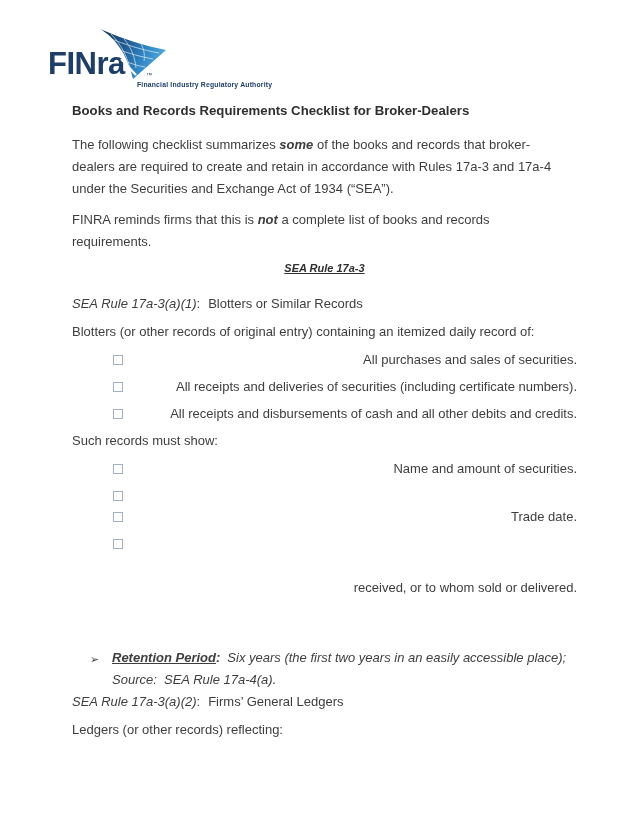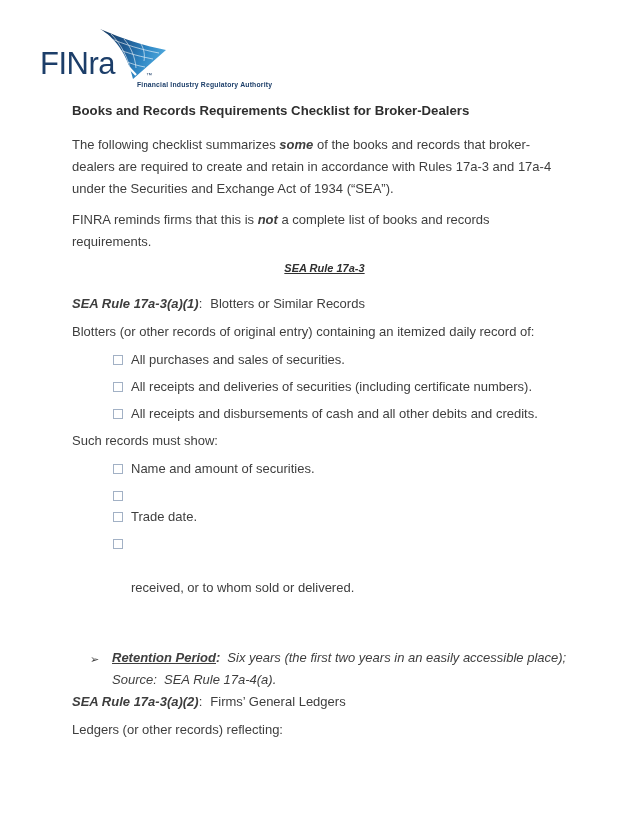--- a/index.html
+++ b/index.html
@@ -9,21 +9,21 @@
   *{ box-sizing:border-box; }
   html,body{ margin:0; padding:0; background:#ffffff; }
   .page{
     position:relative; width:644px; height:838px; background:#fff;
     font-family:"Liberation Sans", sans-serif; font-size:13px; color:var(--text);
     overflow:hidden;
   }
   
   .logo{ position:absolute; top:28px; left:40px; width:260px; height:64px; }
   .brand{
-    position:absolute; left:0; top:20px; font-size:31px; font-weight:normal;
+    position:absolute; left:8px; top:20px; font-size:31px; font-weight:bold;
     color:var(--navy); letter-spacing:-0.5px; line-height:1;
   }
   .sail{ position:absolute; left:57px; top:0; }
   .tm{ position:absolute; left:106px; top:44px; font-size:6px; color:var(--navy); }
   .tagline{
     position:absolute; left:97px; top:53px; font-size:6.8px; font-weight:bold;
     color:var(--navy); letter-spacing:0.2px; white-space:pre;
   }
   
   .content{ position:absolute; top:100px; left:72px; width:505px; }
@@ -34,24 +34,24 @@
   .para{ margin:0 0 6px; line-height:22px; }
   .intro{ margin-bottom:9px; }
   .tight{ margin-bottom:4px; }
   .line{ display:block; white-space:pre; }
   .em{ font-weight:bold; font-style:italic; }
   .section-head{
     margin:0 0 14px; font-size:11px; font-weight:bold; font-style:italic;
     text-decoration:underline; color:var(--heading); text-align:center; line-height:22px;
   }
   .rule-head{ margin:0 0 6px; line-height:22px; }
-  .rule-label{ font-weight:bold; font-style:italic; }
+  .rule-label{ font-weight:normal; font-style:italic; }
   .rule-name{ margin-left:8px; }
   
-  .check-row{ display:flex; margin:0 0 5px 41px; line-height:22px; }
+  .check-row{ display:flex; margin:0 0 5px 41px; line-height:22px;justify-content:space-between; }
   .check-row.mb4{ margin-bottom:4px; }
   .box{
     flex:none; width:10px; height:10px; margin:6px 8px 0 0;
     border:1px solid var(--checkbox); background:#fff;
   }
   .check-label{ white-space:pre; }
   
   .retention{ display:flex; margin:0 0 0 18px; line-height:22px; }
   .arrow{ flex:none; width:22px; font-size:11px; color:var(--text); padding-top:1px; }
   .ret-text{ font-style:italic; }

